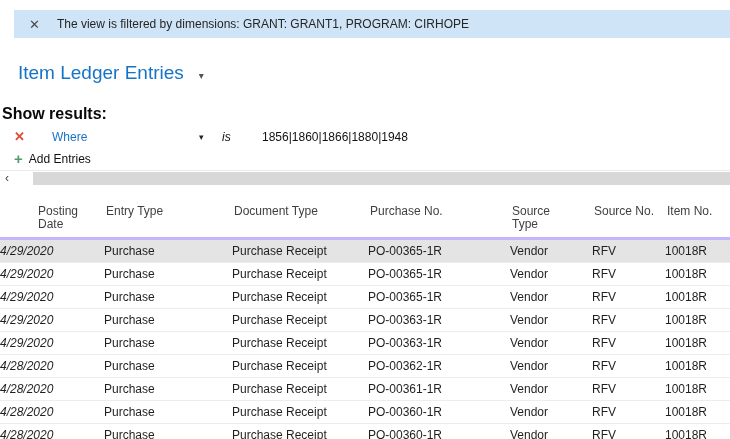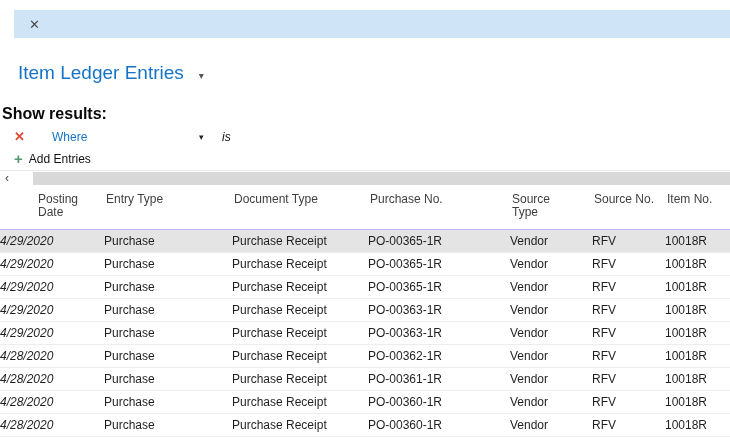--- a/index.html
+++ b/index.html
@@ -38,53 +38,55 @@
   .add-filter{position:absolute;left:14px;top:152px;display:flex;align-items:center;cursor:pointer;font-size:12px;color:#111;}
   .plus-icon{color:var(--add_green);font-weight:700;font-size:15px;line-height:12px;margin-right:6px;}
   
   .grid{position:absolute;left:0;top:170px;width:730px;border-top:1px solid #eaeaea;}
   .hscroll{position:relative;height:15px;background:#fff;}
   .scroll-left{position:absolute;left:5px;top:0;width:20px;font-size:12px;color:#444;line-height:15px;cursor:pointer;}
   .scroll-thumb{position:absolute;left:33px;right:0;top:1px;height:13px;background:#d8d8d8;cursor:pointer;}
   table{width:730px;border-collapse:collapse;table-layout:fixed;font-size:12px;color:#1f1f1f;}
   th{
     text-align:left;vertical-align:top;font-weight:400;color:#3f3f3f;
-    height:43px;box-sizing:border-box;padding:7px 0 0 10px;
-    border-bottom:1px solid #c4b5fd;overflow:hidden;cursor:pointer;
+    height:52px;box-sizing:border-box;padding:19px 0 0 10px;
+    border-bottom:3px solid #c4b5fd;overflow:hidden;cursor:pointer;
   }
   th.col-posting{padding-left:38px;}
   th .hline{display:block;line-height:13px;white-space:nowrap;}
   td{
     height:22px;box-sizing:content-box;padding:0 0 0 8px;
     border-bottom:1px solid #ededed;overflow:hidden;white-space:nowrap;cursor:default;
   }
   td.col-posting{padding:0 8px 0 0;font-style:italic;}
   tr.selected td{background:var(--selected_row_bg);}
 </style>
 </head>
 <body>
 
 <div class="screen">
 
   <div class="banner">
     <span class="banner-x">✕</span>
+    <span class="banner-text">The view is filtered by dimensions: GRANT: GRANT1, PROGRAM: CIRHOPE</span>
   </div>
 
   <div class="title-row">
     <h1 class="page-title">Item Ledger Entries</h1>
     <span class="title-caret">▾</span>
   </div>
 
   <div class="show-results">Show results:</div>
 
   <div class="filter-row">
     <span class="f-remove">✕</span>
     <span class="f-where">Where</span>
     <span class="f-caret">▾</span>
     <span class="f-op">is</span>
+    <span class="f-value">1856|1860|1866|1880|1948</span>
   </div>
 
   <div class="add-filter">
     <span class="plus-icon">+</span>
     <span>Add Entries</span>
   </div>
 
   <div class="grid">
     <div class="hscroll">
       <span class="scroll-left">‹</span>

